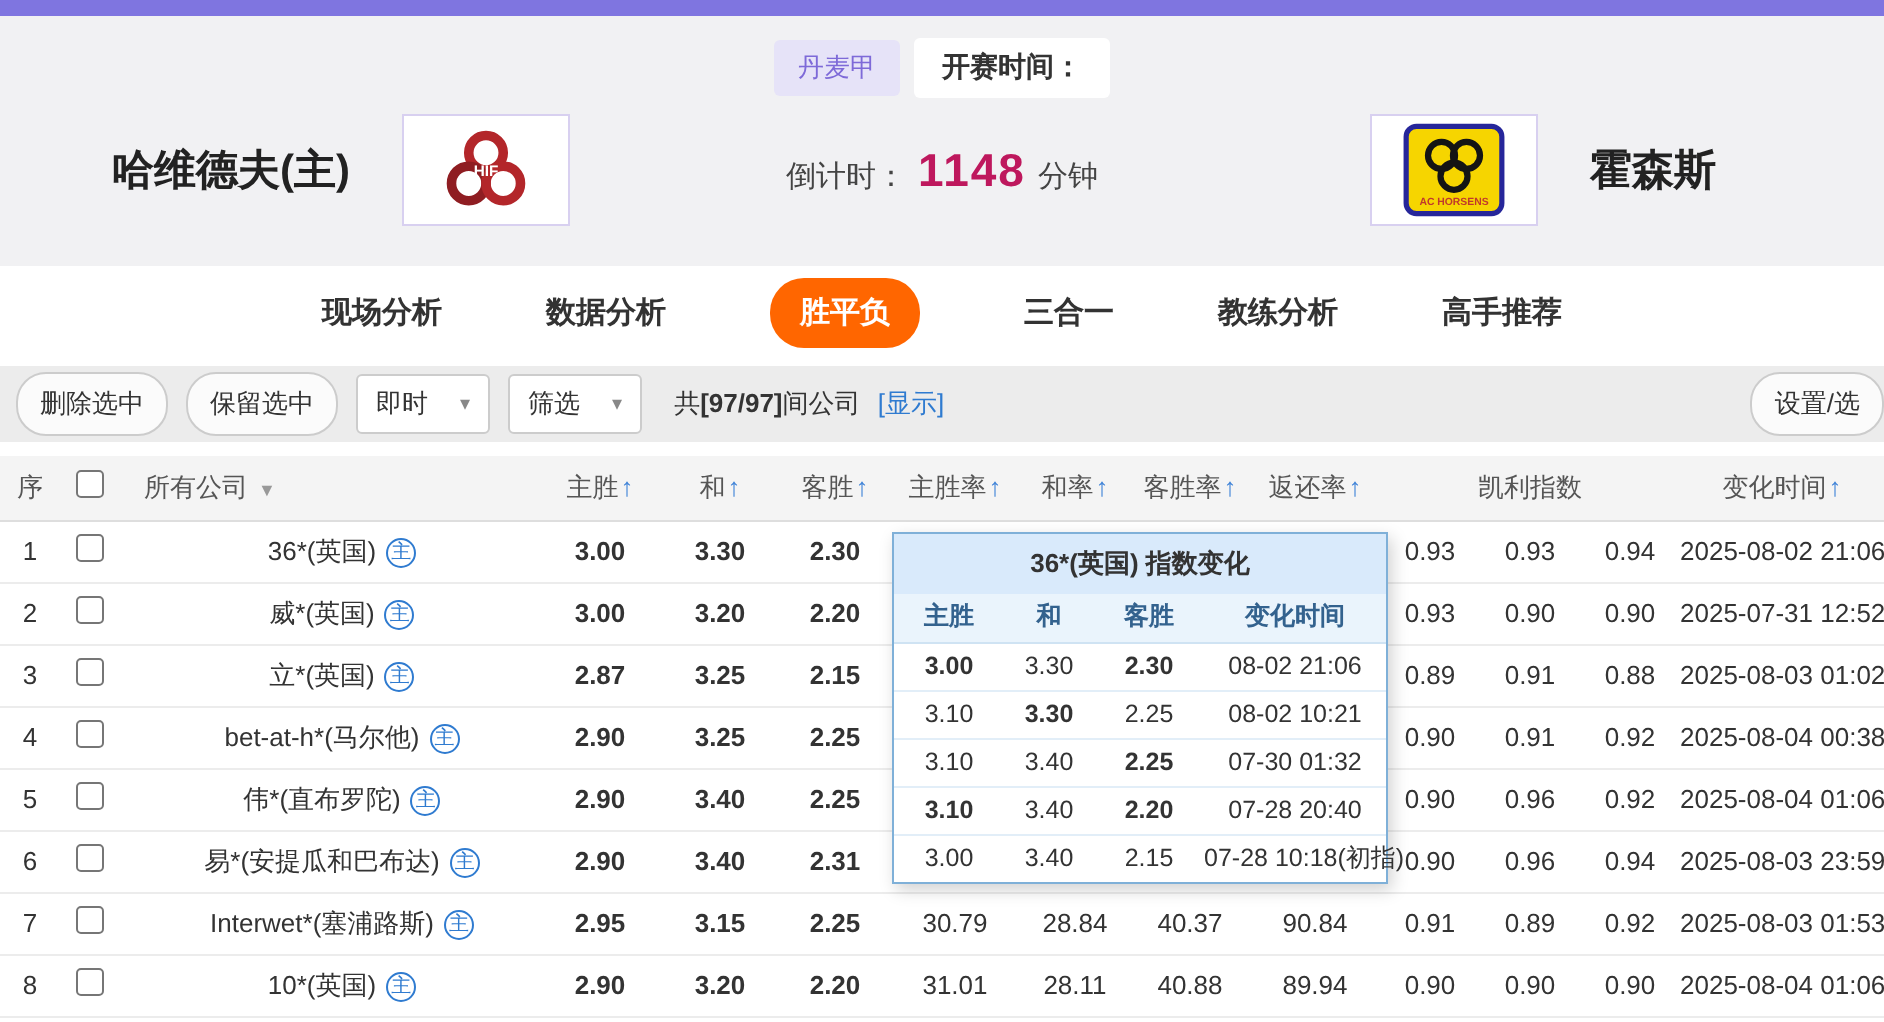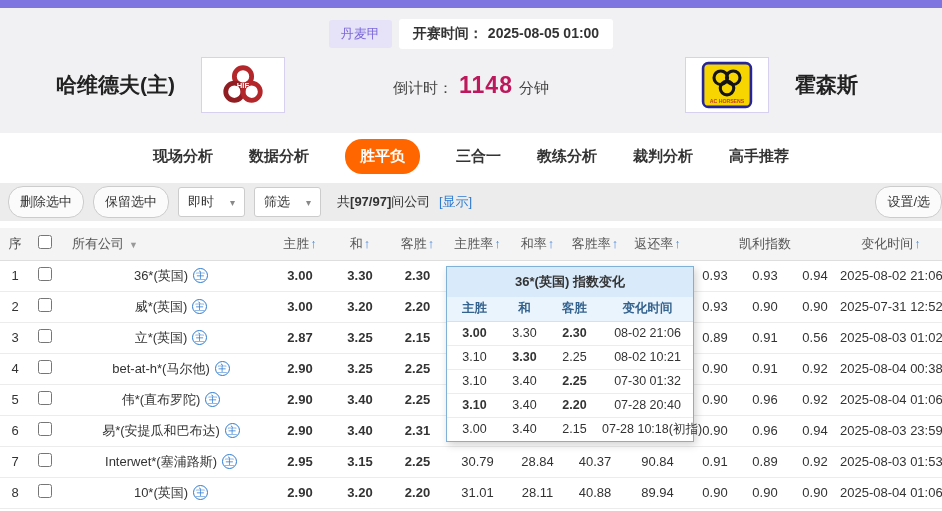--- a/index.html
+++ b/index.html
@@ -13,21 +13,21 @@
   .league-badge { background:#e6e3f8; color:#7e6ad8; font-size:13px; padding:5px 12px; border-radius:3px; cursor:pointer; }
   .start-time-box { background:#fff; padding:6px 14px; border-radius:3px; font-size:14px; font-weight:bold; color:#333; display:flex; gap:5px; }
   .teams-row { display:flex; align-items:center; margin-top:8px; }
   .team { flex:1; display:flex; align-items:center; justify-content:center; gap:26px; }
   .team-name { font-size:21px; font-weight:bold; color:#222; white-space:nowrap; }
   .logo-box { width:84px; height:56px; background:#fff; border:1px solid #d8d0f0; display:flex; align-items:center; justify-content:center; }
   .countdown { width:260px; display:flex; align-items:baseline; justify-content:center; gap:6px; }
   .countdown-label,.countdown-unit { font-size:15px; color:#444; }
   .countdown-num { font-size:23px; font-weight:bold; color:#be185d; letter-spacing:1px; }
 
-  .tabs { height:46px; background:#fff; display:flex; align-items:center; justify-content:center; gap:36px; }
+  .tabs { height:46px; background:#fff; display:flex; align-items:center; justify-content:center; gap:52px; }
   .tab { font-size:15px; font-weight:bold; color:#333; cursor:pointer; padding:8px 0; white-space:nowrap; }
   .tab.active { background:#ff6600; color:#fff; border-radius:17px; padding:8px 15px; }
 
   .toolbar { height:38px; margin-top:4px; background:#ececec; display:flex; align-items:center; padding:0 8px; gap:9px; font-size:13px; }
   .tb-btn { background:#fbfbfb; border:1px solid #ccc; border-radius:15px; padding:6px 11px; font-size:13px; color:#333; cursor:pointer; font-family:inherit; white-space:nowrap; }
   .tb-select { background:#fff; border:1px solid #ccc; border-radius:3px; padding:5px 9px; color:#333; display:flex; align-items:center; cursor:pointer; }
   .tb-select .arrow { color:#888; font-size:10px; margin-left:16px; }
   .count-text { margin-left:7px; color:#333; }
   .count-strong { font-weight:bold; }
   .show-link { color:#2f7bd0; cursor:pointer; margin-left:5px; text-decoration:none; }
@@ -61,21 +61,20 @@
 </head>
 <body>
 
 <div class="topbar"></div>
 
 <header class="match-header">
   <div class="meta-row">
     <span class="league-badge">丹麦甲</span>
     <div class="start-time-box">
       <span>开赛时间：</span>
-      <span>2025-08-05 01:00</span>
     </div>
   </div>
   <div class="teams-row">
     <div class="team">
       <span class="team-name">哈维德夫(主)</span>
       <span class="logo-box">
         <svg width="46" height="46" viewBox="0 0 48 48" aria-hidden="true">
           <circle cx="24" cy="15" r="9" fill="none" stroke="#b3262a" stroke-width="5"></circle>
           <circle cx="15" cy="31" r="9" fill="none" stroke="#8f1d22" stroke-width="5"></circle>
           <circle cx="33" cy="31" r="9" fill="none" stroke="#b3262a" stroke-width="5"></circle>
@@ -102,21 +101,20 @@
     </div>
   </div>
 </header>
 
 <nav class="tabs" id="nav-tabs">
     <span class="tab">现场分析</span>
     <span class="tab">数据分析</span>
     <span class="tab active">胜平负</span>
     <span class="tab">三合一</span>
     <span class="tab">教练分析</span>
-    <span class="tab">裁判分析</span>
     <span class="tab">高手推荐</span>
   </nav>
 
 <div class="toolbar">
   <button class="tb-btn">删除选中</button>
   <button class="tb-btn">保留选中</button>
   <div class="tb-select">
     <span>即时</span>
     <span class="arrow">▾</span>
   </div>
@@ -204,21 +202,21 @@
           <td class="company"><span class="comp-name">立*(英国)</span><span class="badge-home">主</span></td>
           <td class="odds-cell">2.87</td>
           <td class="odds-cell">3.25</td>
           <td class="odds-cell">2.15</td>
           <td class="rate"></td>
           <td class="rate"></td>
           <td class="rate"></td>
           <td class="rate"></td>
           <td class="kelly">0.89</td>
           <td class="kelly">0.91</td>
-          <td class="kelly">0.56</td>
+          <td class="kelly">0.88</td>
           <td class="time">2025-08-03 01:02</td>
         </tr>
         <tr>
           <td class="c-no">4</td>
           <td><input type="checkbox" style=""></td>
           <td class="company"><span class="comp-name">bet-at-h*(马尔他)</span><span class="badge-home">主</span></td>
           <td class="odds-cell green">2.90</td>
           <td class="odds-cell green">3.25</td>
           <td class="odds-cell red">2.25</td>
           <td class="rate"></td>

